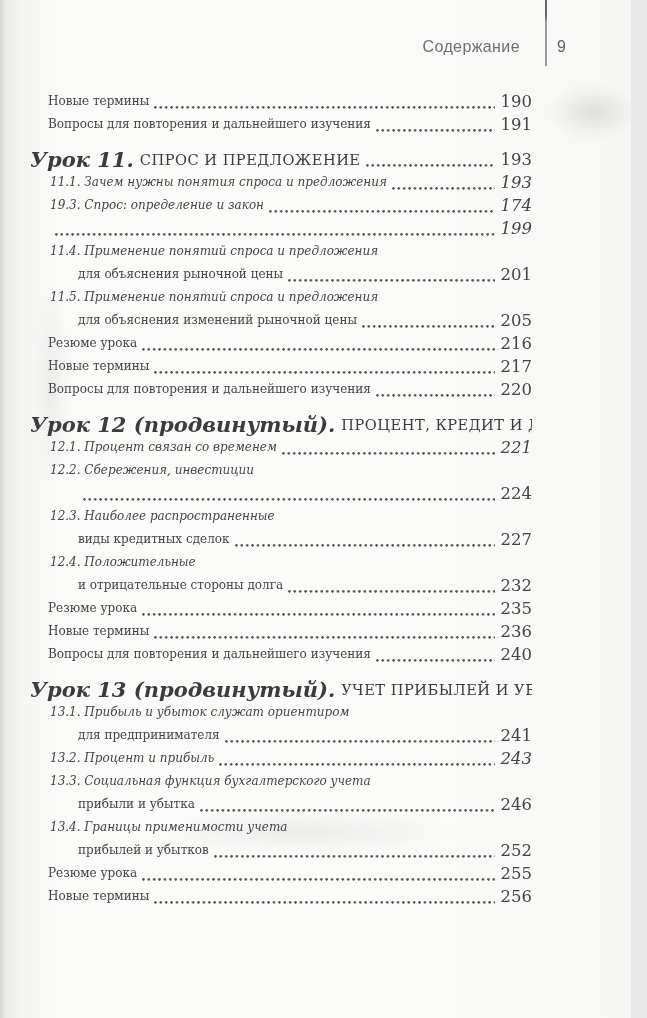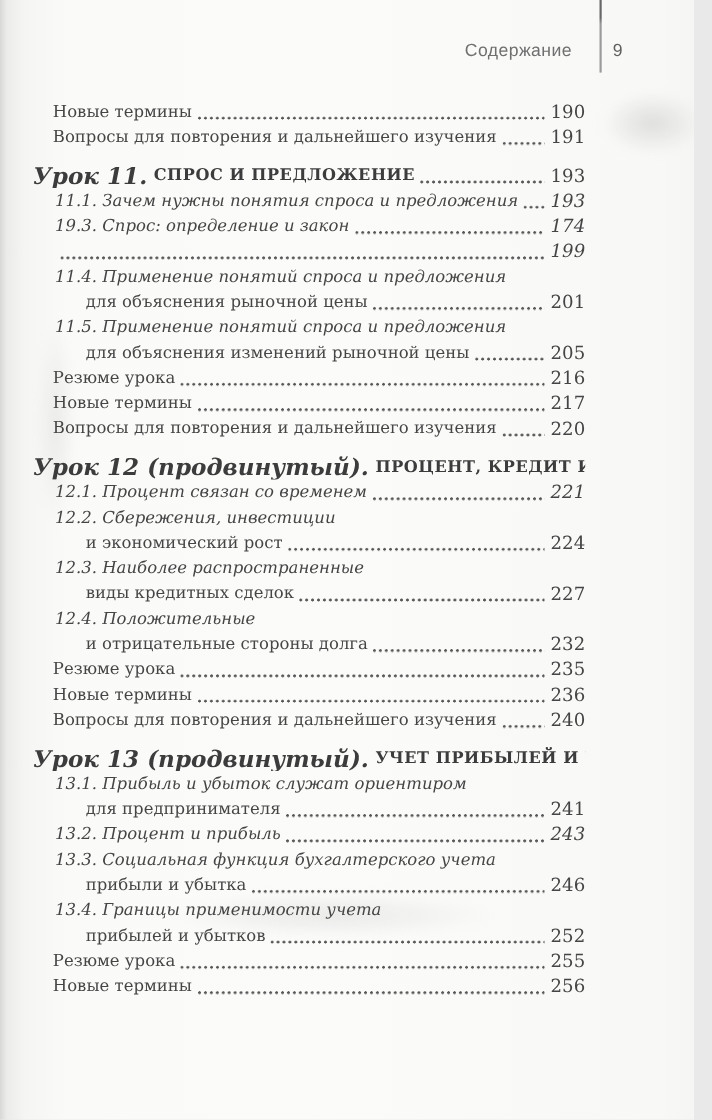--- a/index.html
+++ b/index.html
@@ -37,29 +37,29 @@
   .toc { position: absolute; top: 90px; left: 30px; right: 99px; }
   .section + .section { margin-top: 12px; }
 
   .line { display: flex; line-height: 23px; overflow: hidden; }
   .text, .chapter-prefix, .chapter-title { white-space: nowrap; }
 
   .entry--plain .line          { padding-left: 18px; }
   .entry--sub  .line--first    { padding-left: 20px; font-style: italic; }
   .entry--sub  .line--cont     { padding-left: 48px; }
 
-  .text    { font-size: 15px; color: #454545; }
+  .text    { font-size: 12px; color: #454545; }
   .pagenum { flex: 0 0 34px; text-align: right; font-size: 16.5px; color: #454545; }
 
   .chapter-prefix {
     font-weight: bold; font-style: italic;
     font-size: 21px; color: #3c3c3c;
   }
   .chapter-title {
-    font-weight: bold; font-size: 14.6px;
+    font-weight: normal; font-size: 14.6px;
     letter-spacing: 0.5px; color: #3c3c3c; padding-left: 6px;
   }
 
   .leader {
     flex: 1 1 30px; min-width: 10px;
     position: relative; align-self: stretch;
     margin-left: 5px; margin-right: 3px;
   }
   .leader::after {
     content: "";
@@ -194,21 +194,20 @@
             <span class="text">12.1. Процент связан со временем</span>
             <span class="leader"></span>
             <span class="pagenum">221</span>
           </div>
         </div>
         <div class="entry entry--sub">
           <div class="line line--first">
             <span class="text">12.2. Сбережения, инвестиции</span>
           </div>
           <div class="line line--cont">
-            <span class="text">и экономический рост</span>
             <span class="leader"></span>
             <span class="pagenum">224</span>
           </div>
         </div>
         <div class="entry entry--sub">
           <div class="line line--first">
             <span class="text">12.3. Наиболее распространенные</span>
           </div>
           <div class="line line--cont">
             <span class="text">виды кредитных сделок</span>

